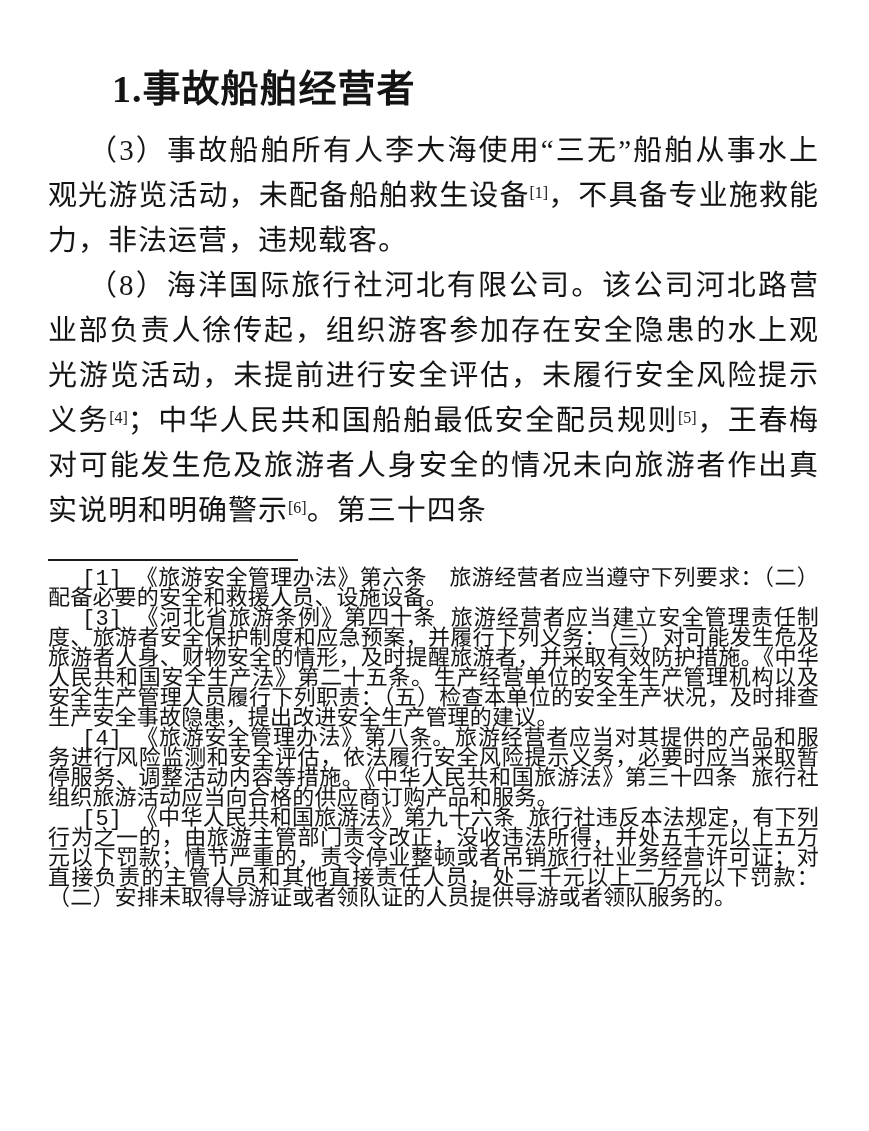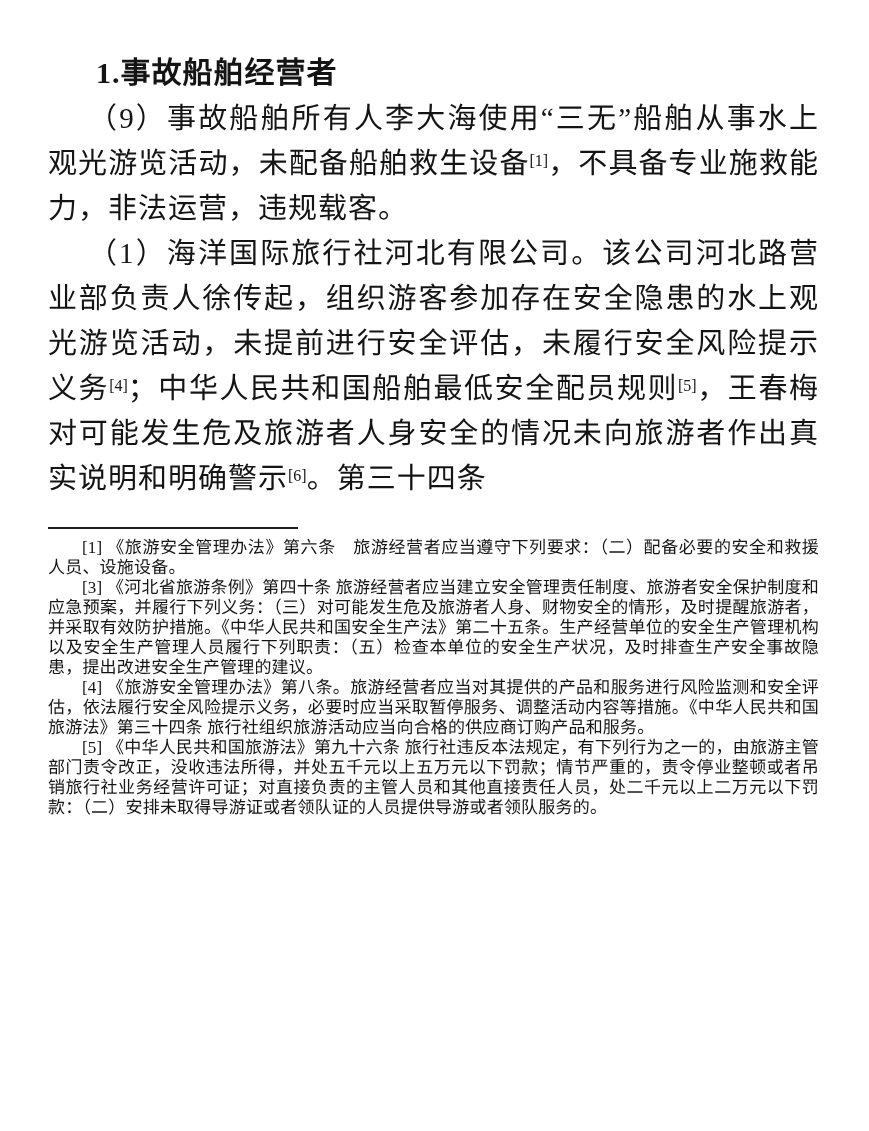--- a/index.html
+++ b/index.html
@@ -12,24 +12,24 @@
     width: 869px;
     height: 1131px;
     box-sizing: border-box;
     background: #ffffff;
     color: #141414;
     padding: 50px 50px 0 48px;
     overflow: hidden;
     font-family: "Liberation Serif", "DejaVu Serif", serif;
   }
   .sec-heading {
-    font-size: 30px;
+    font-size: 38px;
     font-weight: 700;
     line-height: 46px;
-    margin: 0;
+    margin: 16px;
     padding-left: 48px;
     letter-spacing: 1px;
   }
   .body-para {
     font-size: 29px;
     line-height: 45px;
     margin: 0;
     text-indent: 40px;
     text-align: justify;
     letter-spacing: 1px;
@@ -41,36 +41,37 @@
     letter-spacing: 0;
     font-family: "Liberation Serif", "DejaVu Serif", serif;
   }
   .fn-sep {
     width: 250px;
     height: 0;
     border-top: 2px solid #1c1c1c;
     margin: 26px 0 9px 0;
   }
   .footnote {
-    font-size: 17px;
+    font-size: 22px;
     line-height: 20px;
     margin: 0;
     text-indent: 34px;
     text-align: justify;
     letter-spacing: 0.2px;
+    font-family: Liberation Mono, monospace;
   }
 </style>
 </head>
 <body>
 
 <div class="page">
   <div id="body-sections">
       <div class="sec-heading">1.事故船舶经营者</div>
-      <p class="body-para"><span class="text-run">（9）事故船舶所有人李大海使用“三无”船舶从事水上观光游览活动，未配备船舶救生设备</span><sup class="fn-ref">[1]</sup><span class="text-run">，不具备专业施救能力，非法运营，违规载客。</span></p>
-      <p class="body-para"><span class="text-run">（1）海洋国际旅行社河北有限公司。该公司河北路营业部负责人徐传起，组织游客参加存在安全隐患的水上观光游览活动，未提前进行安全评估，未履行安全风险提示义务</span><sup class="fn-ref">[4]</sup><span class="text-run">；中华人民共和国船舶最低安全配员规则</span><sup class="fn-ref">[5]</sup><span class="text-run">，王春梅对可能发生危及旅游者人身安全的情况未向旅游者作出真实说明和明确警示</span><sup class="fn-ref">[6]</sup><span class="text-run">。第三十四条</span></p>
+      <p class="body-para"><span class="text-run">（3）事故船舶所有人李大海使用“三无”船舶从事水上观光游览活动，未配备船舶救生设备</span><sup class="fn-ref">[1]</sup><span class="text-run">，不具备专业施救能力，非法运营，违规载客。</span></p>
+      <p class="body-para"><span class="text-run">（8）海洋国际旅行社河北有限公司。该公司河北路营业部负责人徐传起，组织游客参加存在安全隐患的水上观光游览活动，未提前进行安全评估，未履行安全风险提示义务</span><sup class="fn-ref">[4]</sup><span class="text-run">；中华人民共和国船舶最低安全配员规则</span><sup class="fn-ref">[5]</sup><span class="text-run">，王春梅对可能发生危及旅游者人身安全的情况未向旅游者作出真实说明和明确警示</span><sup class="fn-ref">[6]</sup><span class="text-run">。第三十四条</span></p>
     </div>
   <div class="fn-sep"></div>
   <div id="footnotes">
       <p class="footnote"><span>[1]</span><span> 《旅游安全管理办法》第六条　旅游经营者应当遵守下列要求：（二）配备必要的安全和救援人员、设施设备。</span></p>
       <p class="footnote"><span>[3]</span><span> 《河北省旅游条例》第四十条 旅游经营者应当建立安全管理责任制度、旅游者安全保护制度和应急预案，并履行下列义务：（三）对可能发生危及旅游者人身、财物安全的情形，及时提醒旅游者，并采取有效防护措施。《中华人民共和国安全生产法》第二十五条。生产经营单位的安全生产管理机构以及安全生产管理人员履行下列职责：（五）检查本单位的安全生产状况，及时排查生产安全事故隐患，提出改进安全生产管理的建议。</span></p>
       <p class="footnote"><span>[4]</span><span> 《旅游安全管理办法》第八条。旅游经营者应当对其提供的产品和服务进行风险监测和安全评估，依法履行安全风险提示义务，必要时应当采取暂停服务、调整活动内容等措施。《中华人民共和国旅游法》第三十四条 旅行社组织旅游活动应当向合格的供应商订购产品和服务。</span></p>
       <p class="footnote"><span>[5]</span><span> 《中华人民共和国旅游法》第九十六条 旅行社违反本法规定，有下列行为之一的，由旅游主管部门责令改正，没收违法所得，并处五千元以上五万元以下罚款；情节严重的，责令停业整顿或者吊销旅行社业务经营许可证；对直接负责的主管人员和其他直接责任人员，处二千元以上二万元以下罚款：（二）安排未取得导游证或者领队证的人员提供导游或者领队服务的。</span></p>
     </div>
 </div>
 

